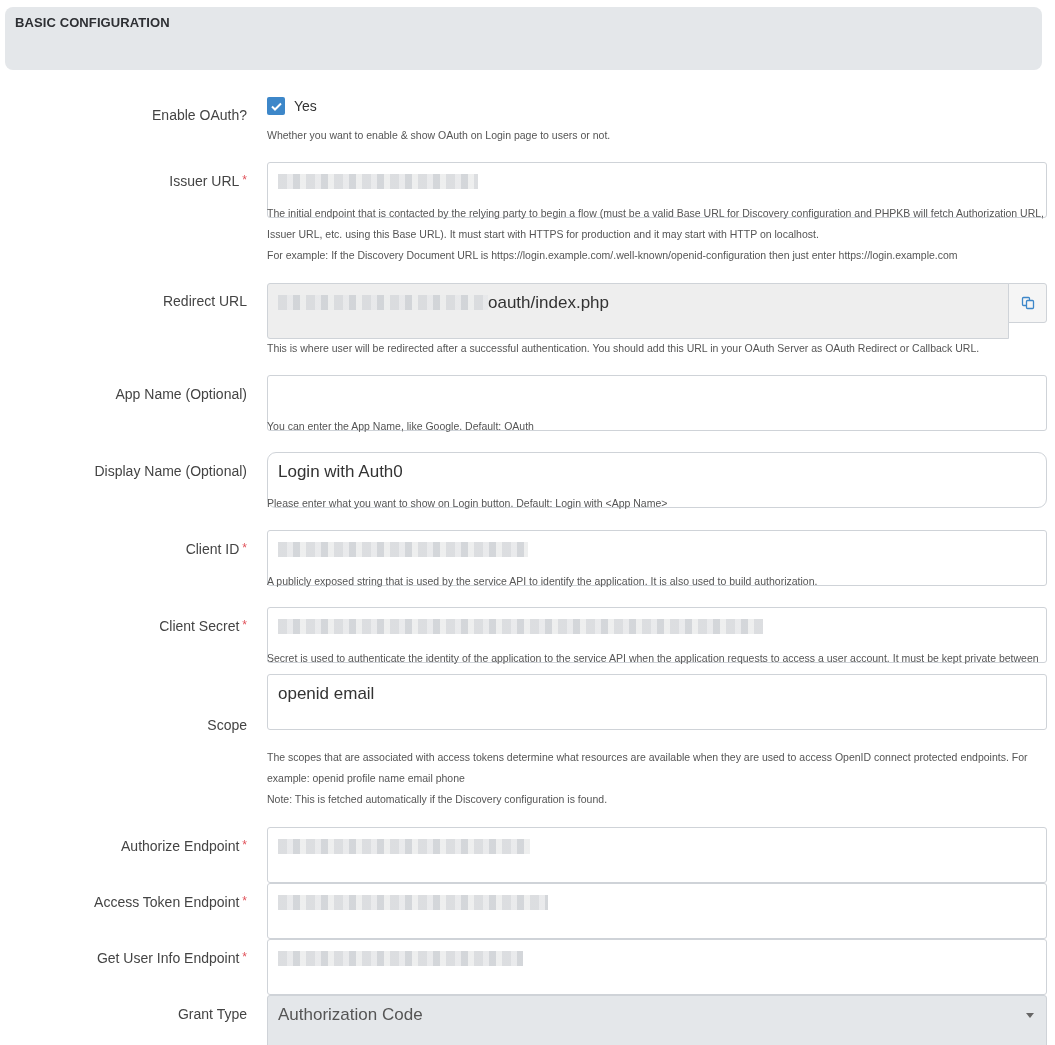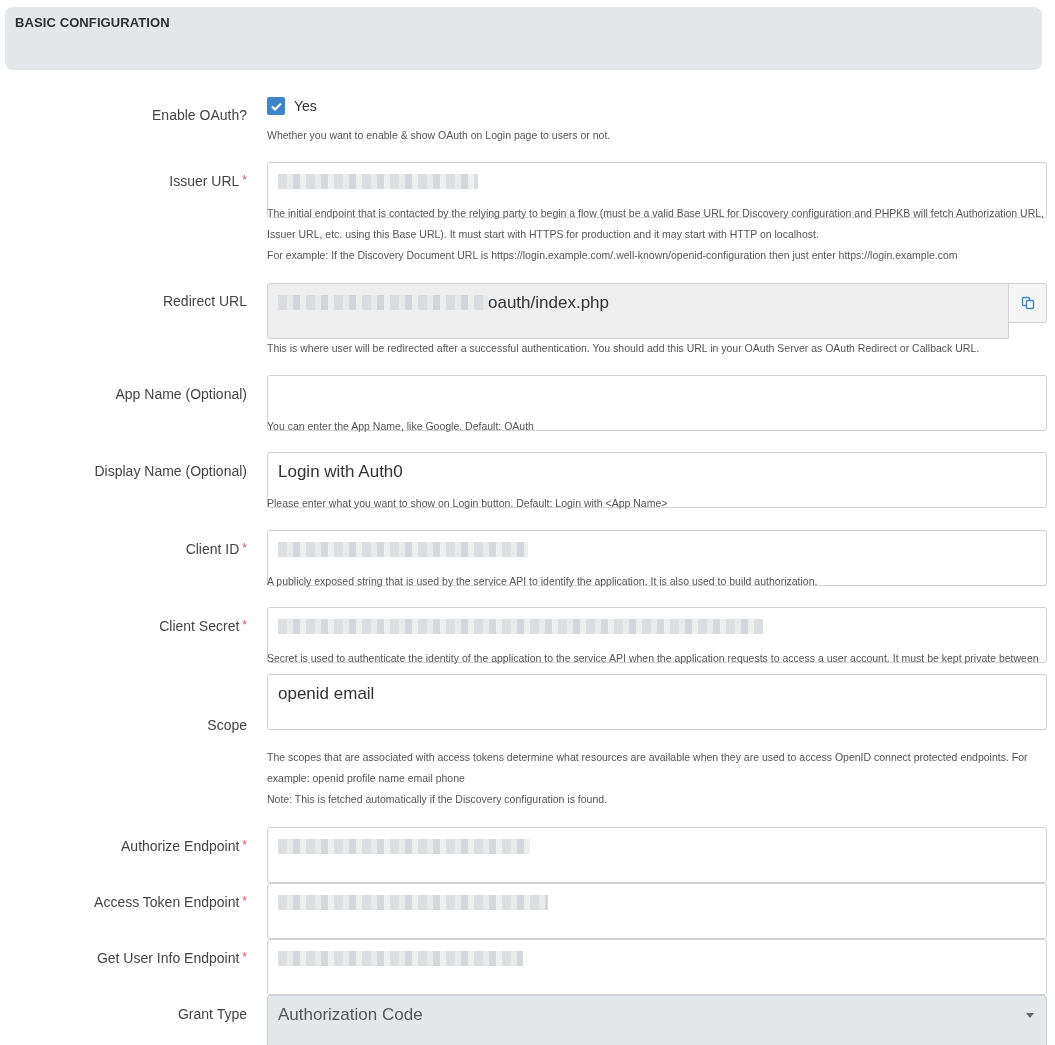--- a/index.html
+++ b/index.html
@@ -90,21 +90,21 @@
 </div>
 
 <div class="row">
   <div class="label" style="top:386px;">App Name (Optional)</div>
   <div class="input" style="top:375px;"></div>
   <div class="help" style="top:416px;">You can enter the App Name, like Google. Default: OAuth</div>
 </div>
 
 <div class="row">
   <div class="label" style="top:463px;">Display Name (Optional)</div>
-  <div class="input" style="top:452px;">Login with Auth0</div>
+  <div class="input" style="top:452px;border-radius:9px;">Login with Auth0</div>
   <div class="help" style="top:493px;">Please enter what you want to show on Login button. Default: Login with &lt;App Name&gt;</div>
 </div>
 
 <div class="row">
   <div class="label" style="top:541px;"><span>Client ID</span><span class="req">*</span></div>
   <div class="input" style="top:530px;"><span class="blur" style="width:250px;"></span></div>
   <div class="help" style="top:571px;">A publicly exposed string that is used by the service API to identify the application. It is also used to build authorization.</div>
 </div>
 
 <div class="row">

